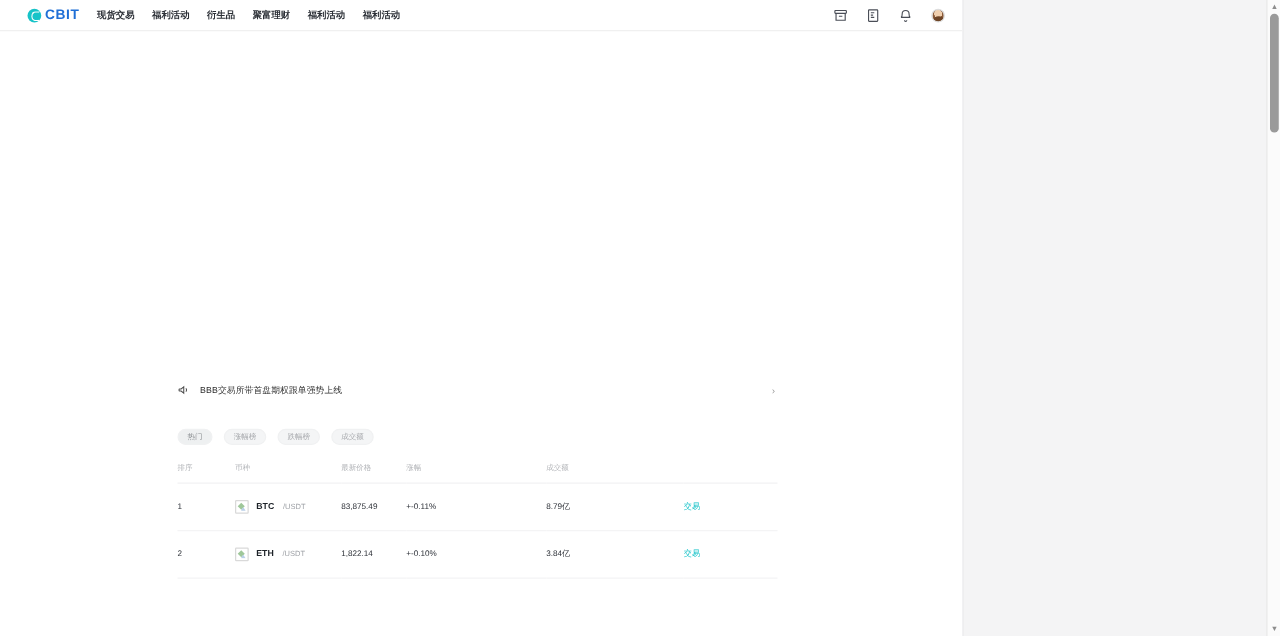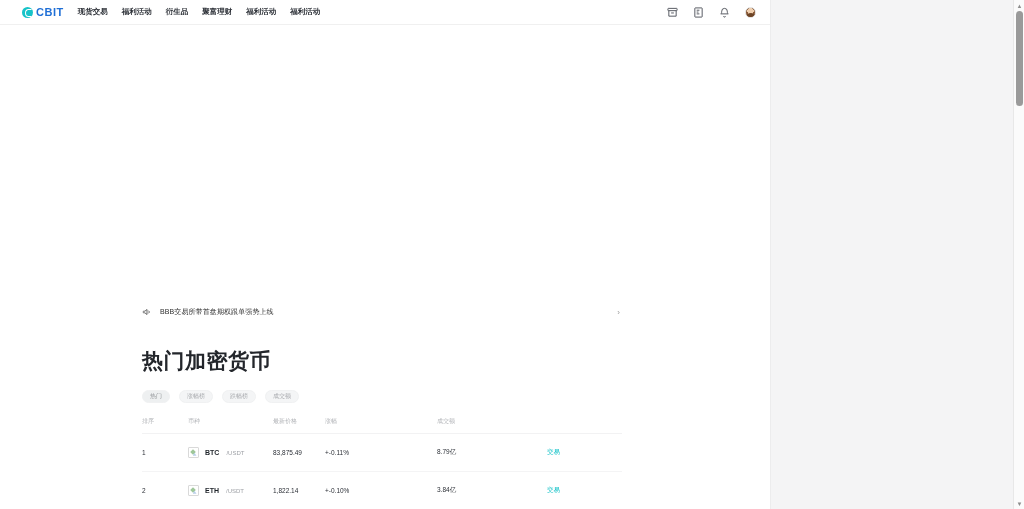--- a/index.html
+++ b/index.html
@@ -374,21 +374,20 @@
               <svg viewBox="0 0 24 24" fill="none" stroke="currentColor" stroke-width="2">
                 <path d="M3 11v2a1 1 0 0 0 1 1h3l5 4V6L7 10H4a1 1 0 0 0-1 1z"></path>
                 <path d="M16 9a4 4 0 0 1 0 6"></path>
               </svg>
             </span>
             <span class="announce-text">BBB交易所带首盘期权跟单强势上线</span>
           </div>
           <span class="announce-chevron">›</span>
         </div>
 
-        <h1 class="section-title">热门加密货币</h1>
 
         <div class="chips">
           <span class="chip active">热门</span>
           <span class="chip">涨幅榜</span>
           <span class="chip">跌幅榜</span>
           <span class="chip">成交额</span>
         </div>
 
         <table class="market-table">
           <colgroup>

